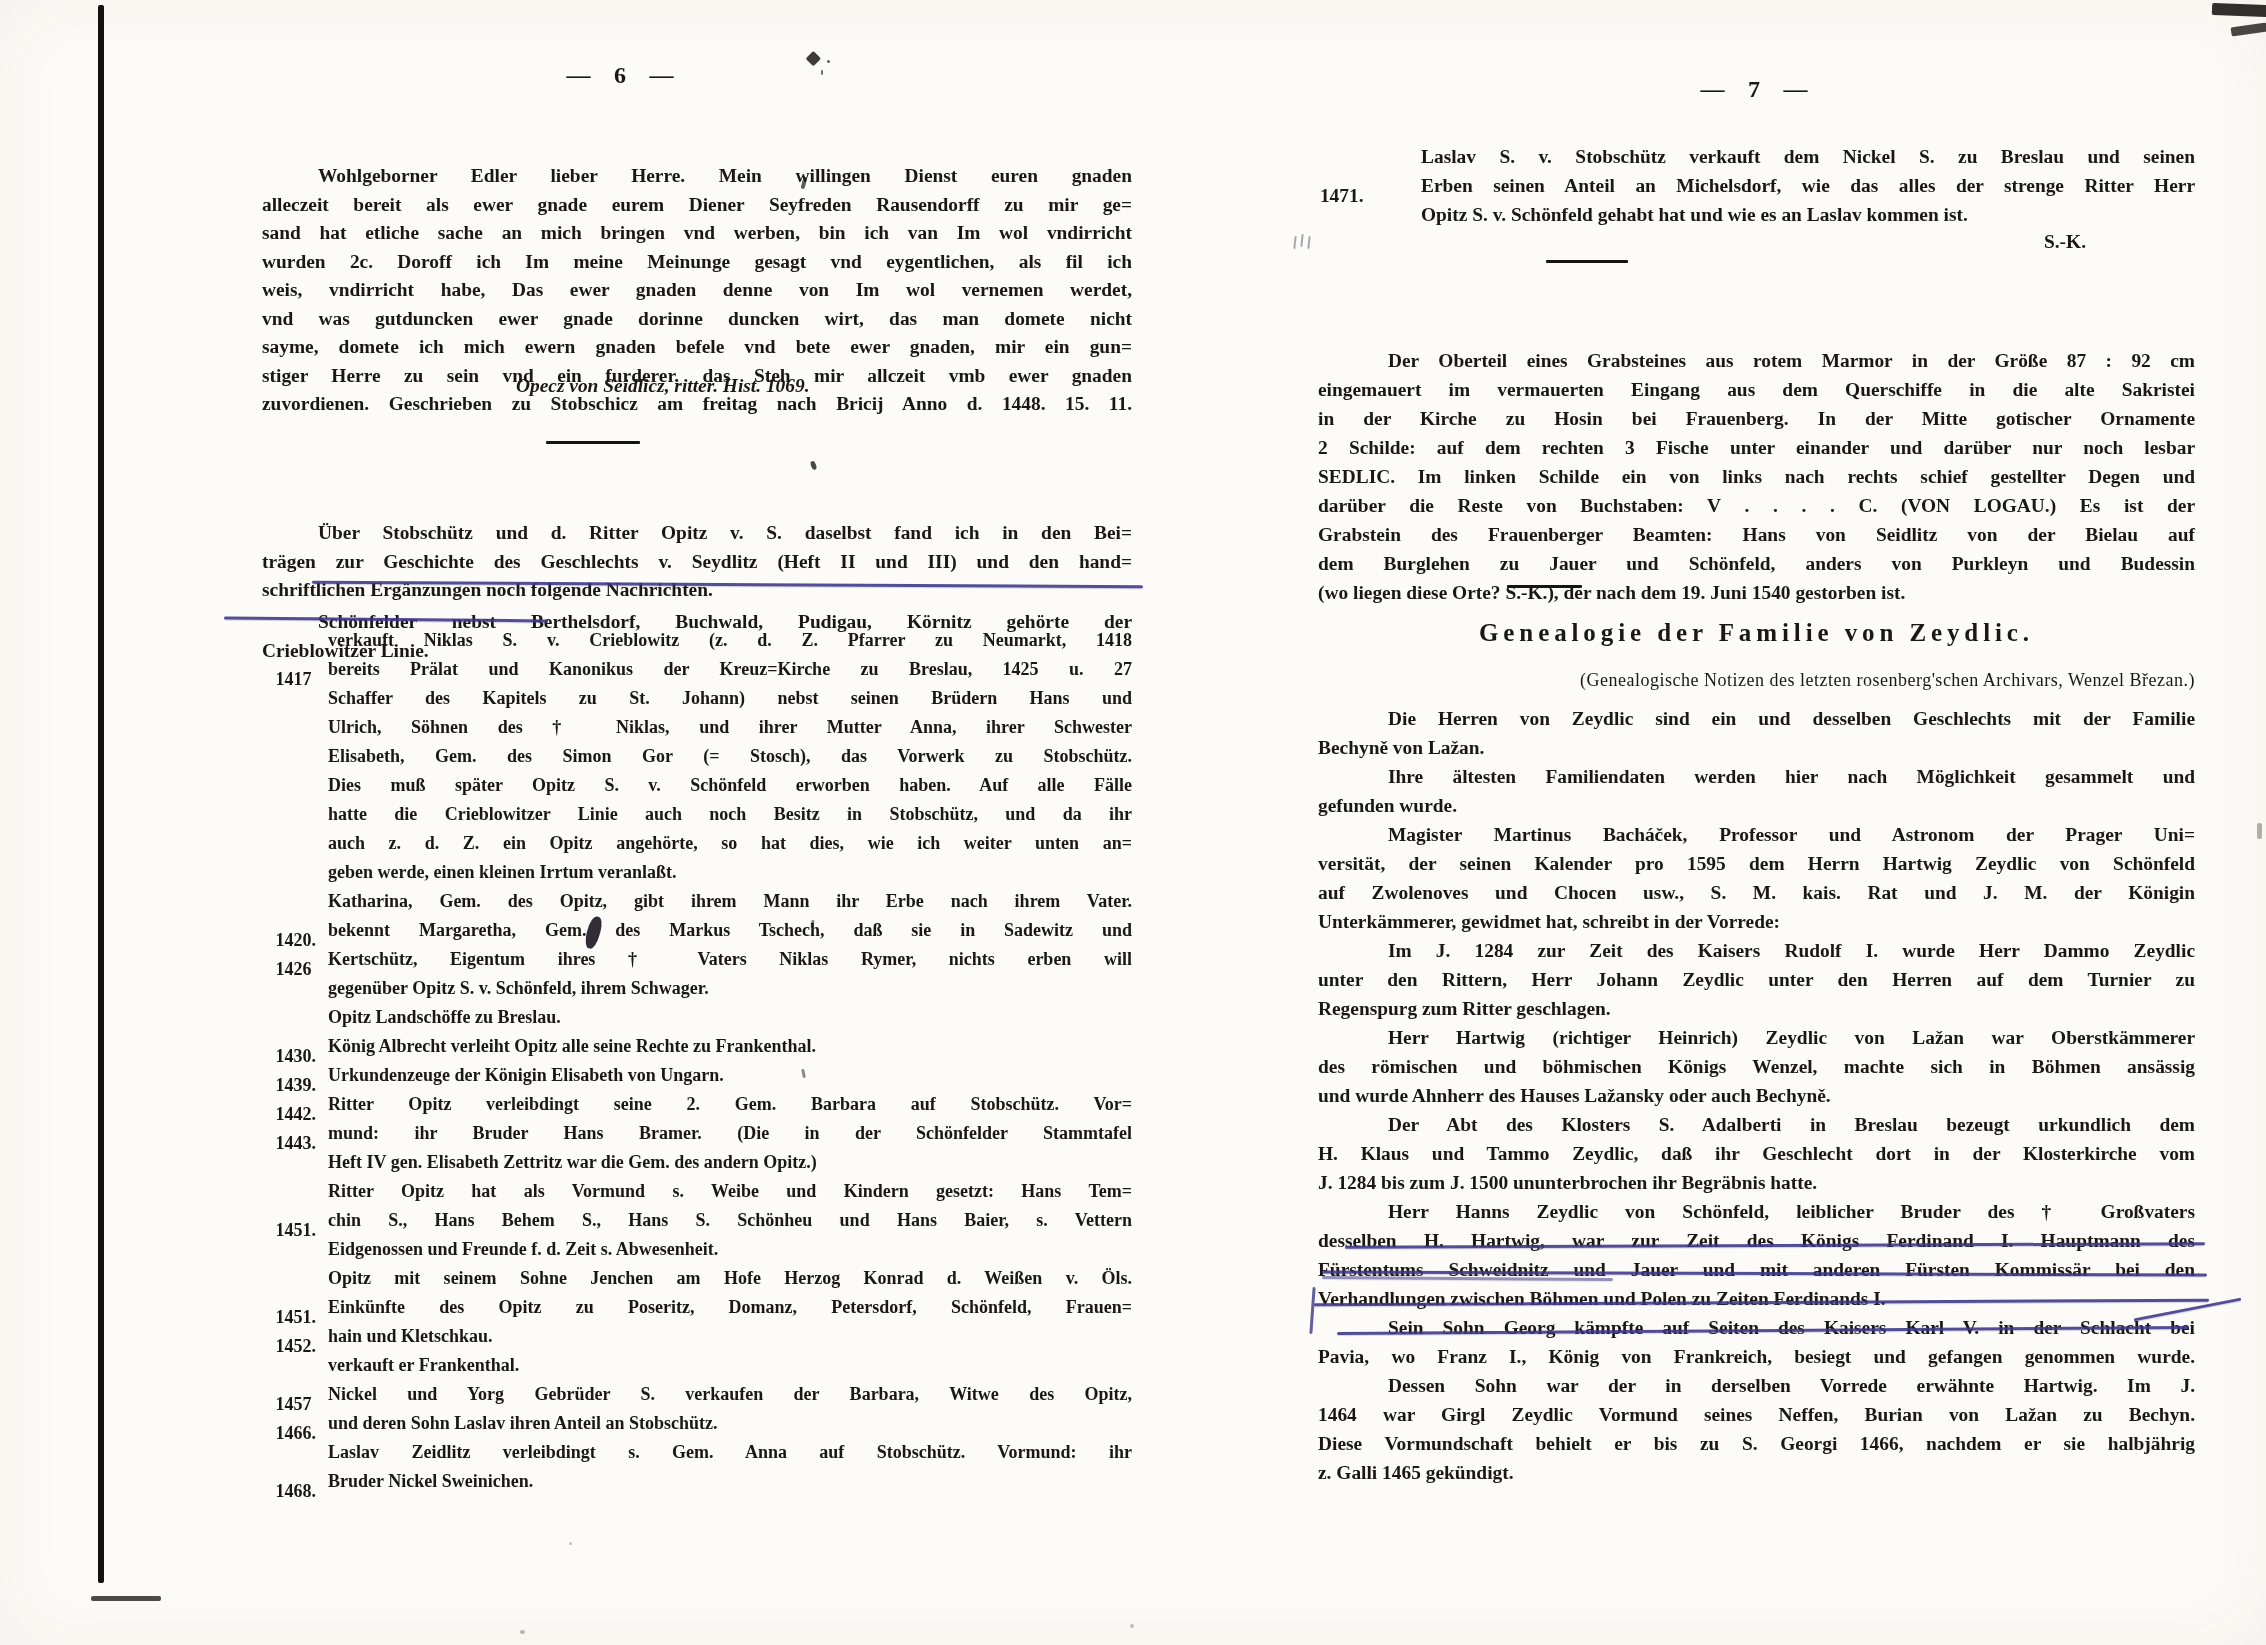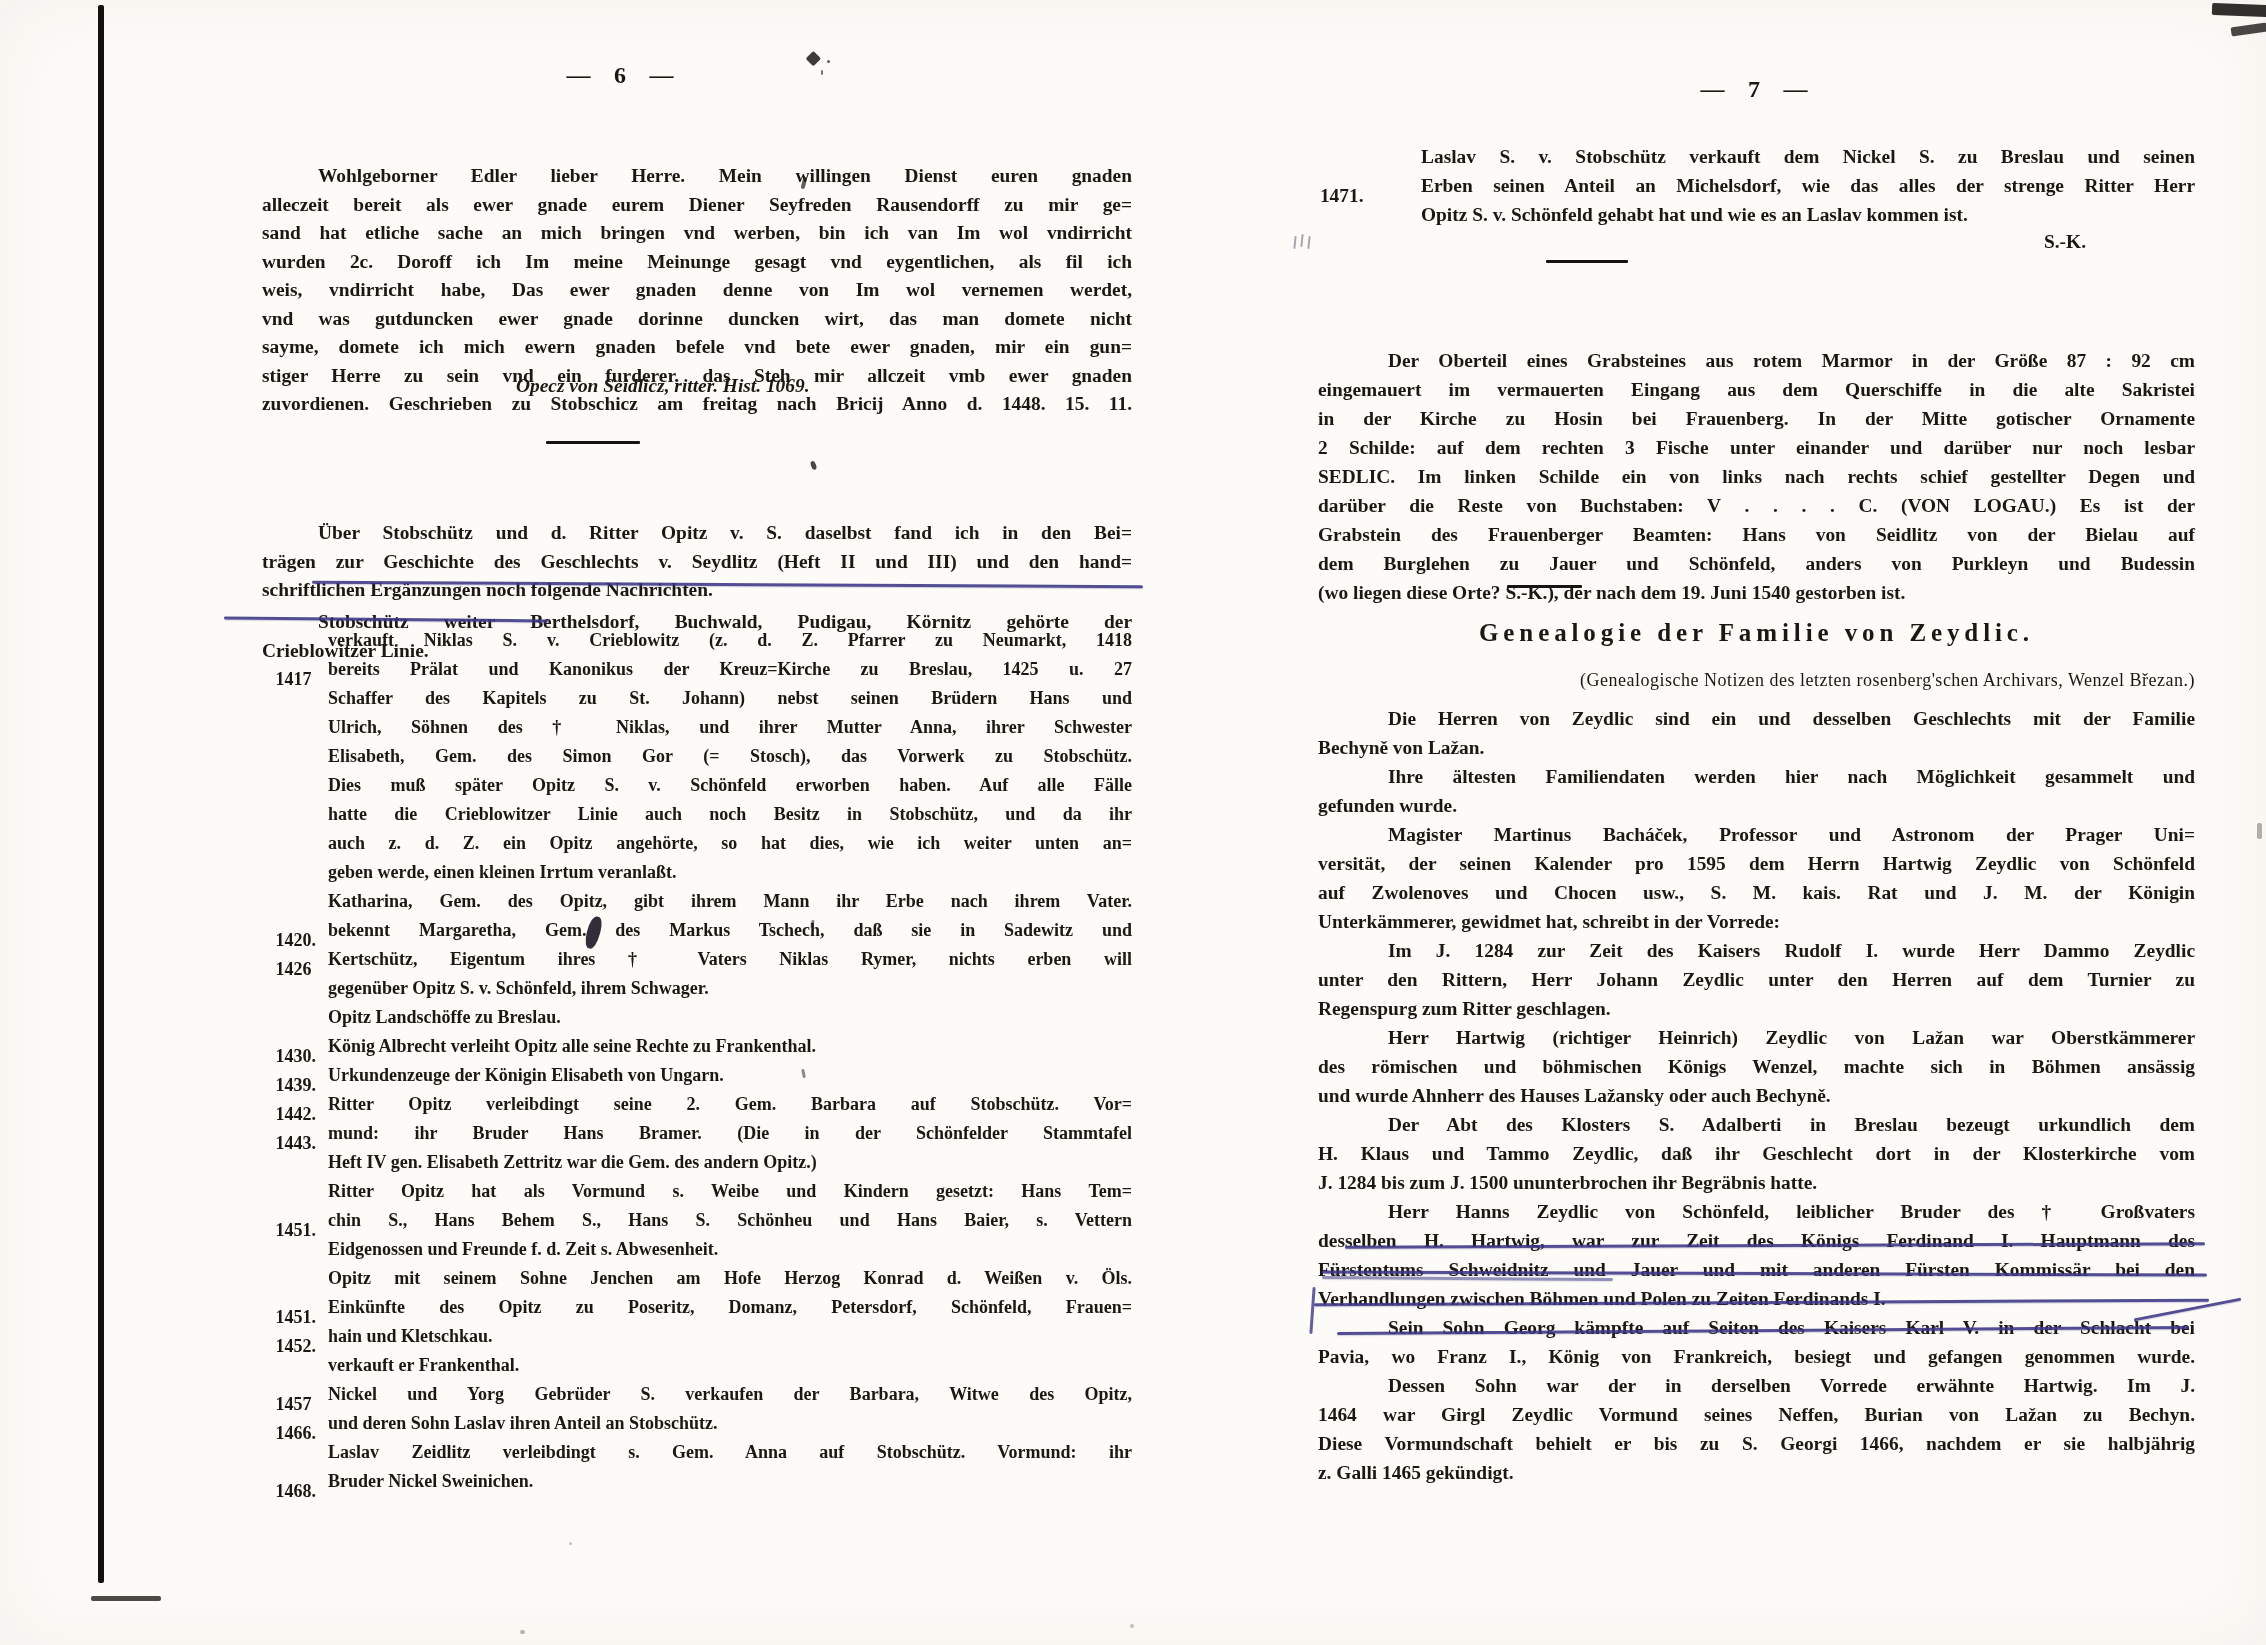--- a/index.html
+++ b/index.html
@@ -65,21 +65,21 @@
 
     <div class="rule" style="left:546px;top:441px;width:94px;"></div>
 
     <div class="blk" style="left:262px;top:472px;">
         <div class="ln ind">Über Stobschütz und d. Ritter Opitz v. S. daselbst fand ich in den Bei=</div>
         <div class="ln">trägen zur Geschichte des Geschlechts v. Seydlitz (Heft II und III) und den hand=</div>
         <div class="ln last">schriftlichen Ergänzungen noch folgende Nachrichten.</div>
       </div>
 
     <div class="blk" style="left:262px;top:560px;line-height:29px;">
-        <div class="ln ind">Stobschütz weiter Berthelsdorf, Buchwald, Pudigau, Körnitz gehörte der</div>
+        <div class="ln ind">Schönfelder nebst Berthelsdorf, Buchwald, Pudigau, Körnitz gehörte der</div>
         <div class="ln last">Crieblowitzer Linie.</div>
       </div>
 
     <div class="ink" style="left: 312px; top: 583px; width: 831px; transform: rotate(0.3deg); background: rgb(60, 55, 135);"></div>
     <div class="ink" style="left: 224px; top: 618px; width: 324px; transform: rotate(0.5deg); background: rgb(60, 55, 135);"></div>
 
     <div class="entries" style="top:626px;">
         <div class="entry">
           <span class="enum">1417</span>
           <div class="ebody">

